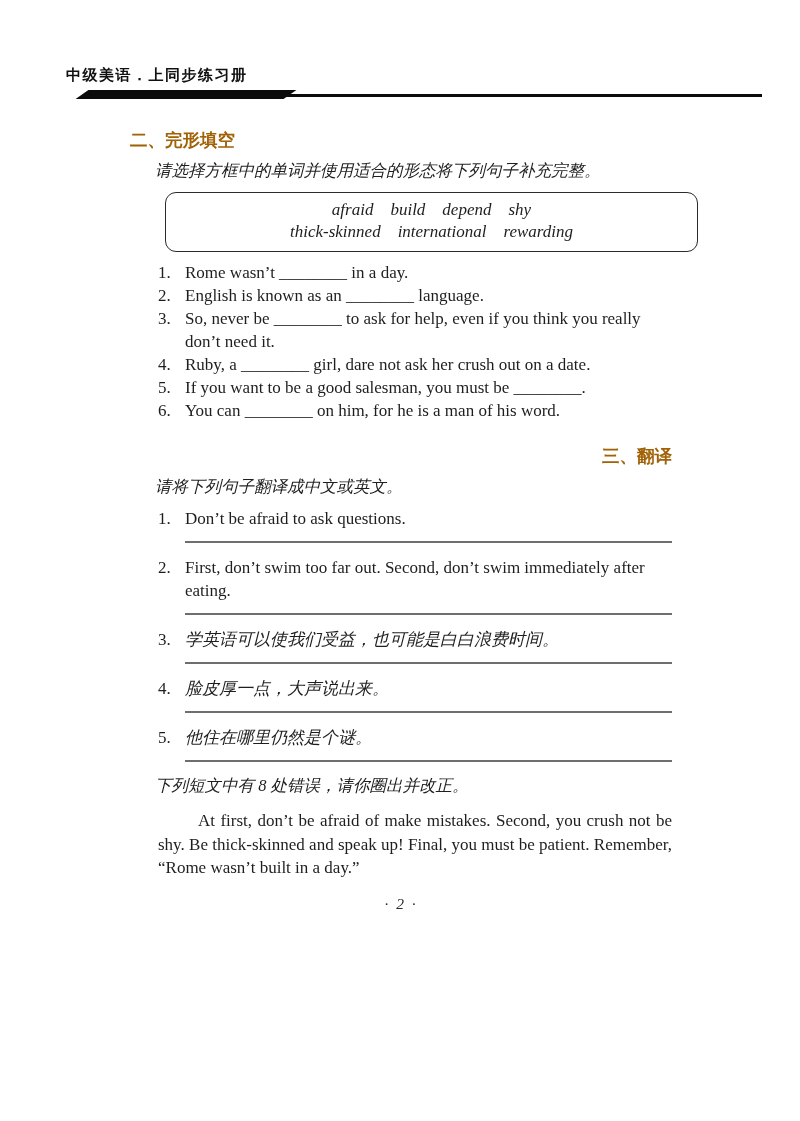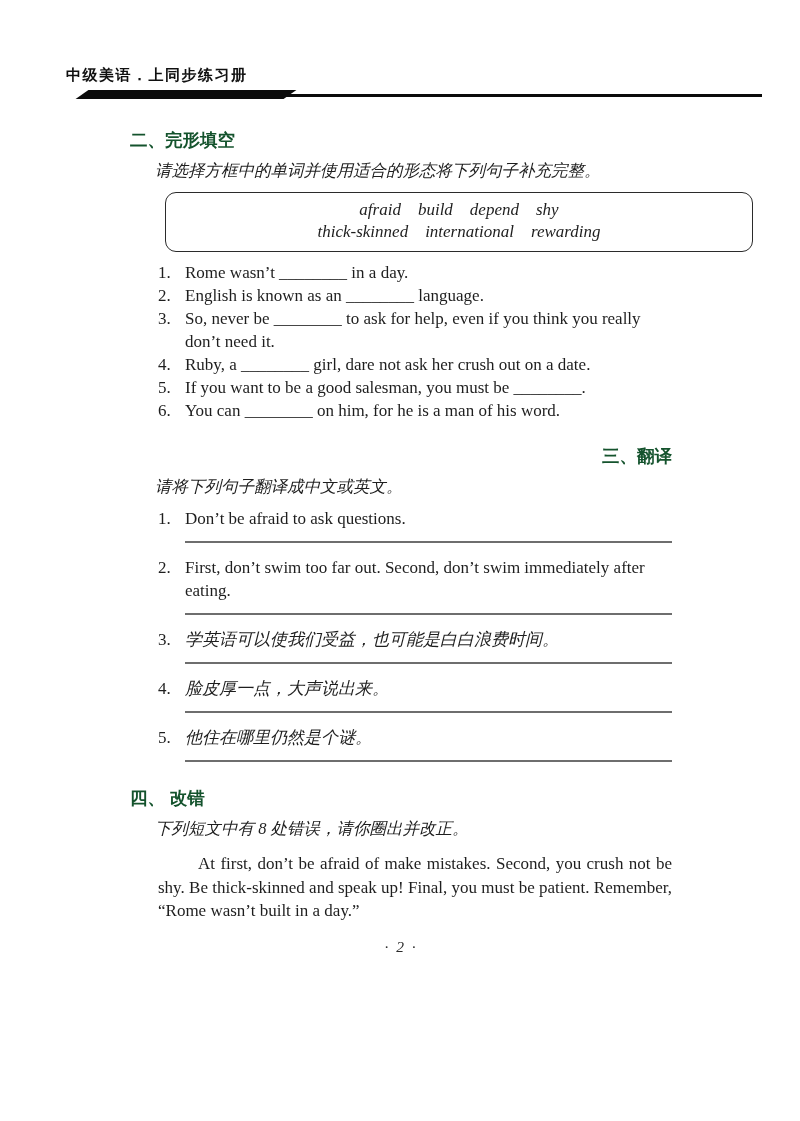--- a/index.html
+++ b/index.html
@@ -38,33 +38,33 @@
     position: absolute; left: 212px; right: 0; top: 4px;
     height: 3px; background: #0b0b0b;
   }
   
   .main { margin-left: 130px; width: 542px; }
   .sec-heading {
     margin: 0;
     font-family: "Liberation Sans", sans-serif;
     font-size: 17.5px;
     font-weight: bold;
-    color: #14532d;
+    color: #a16207;
     white-space: pre;
   }
   .instruction {
     margin: 8px 0 0 25px;
     font-size: 16.5px;
     line-height: 22px;
   }
   .kai { font-style: italic; }
   
   .word-box {
     margin: 10px 0 0 35px;
-    width: 588px;
+    width: 533px;
     border: 1.5px solid #2b2b2b;
     border-radius: 11px;
     padding: 6px 4px 8px;
     text-align: center;
   }
   .wb-line {
     font-style: italic;
     line-height: 22px;
     white-space: pre;
     font-size: 17px;
@@ -179,21 +179,20 @@
         <div class="answer-line"></div>
         <div class="item">
           <span class="num">5.</span>
           <span class="txt kai">他住在哪里仍然是个谜。</span>
         </div>
         <div class="answer-line"></div>
       </div>
     </div>
 
     <div class="sec sec-correction">
-      <h2 class="sec-heading">四、 改错</h2>
       <p class="instruction kai">下列短文中有 8 处错误，请你圈出并改正。</p>
       <p class="para">At first, don’t be afraid of make mistakes. Second, you crush not be shy. Be thick-skinned and speak up! Final, you must be patient. Remember, “Rome wasn’t built in a day.”</p>
     </div>
 
   </div>
 
   <div class="footer">
     <div class="page-number">· 2 ·</div>
   </div>
 

